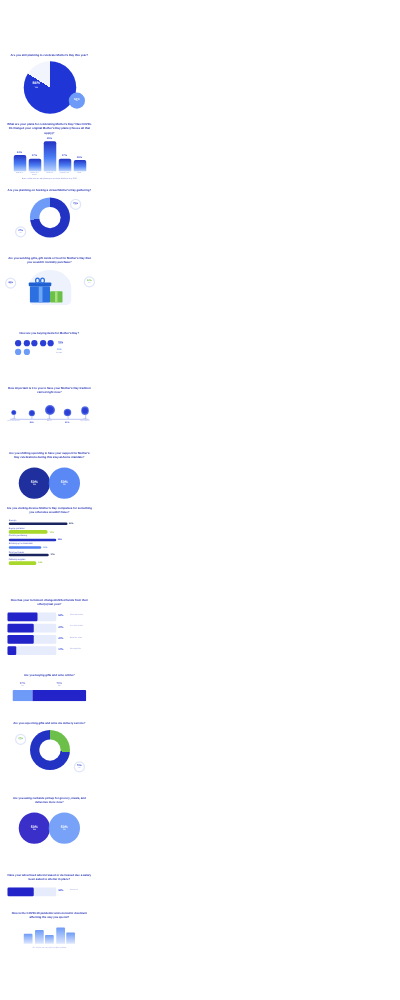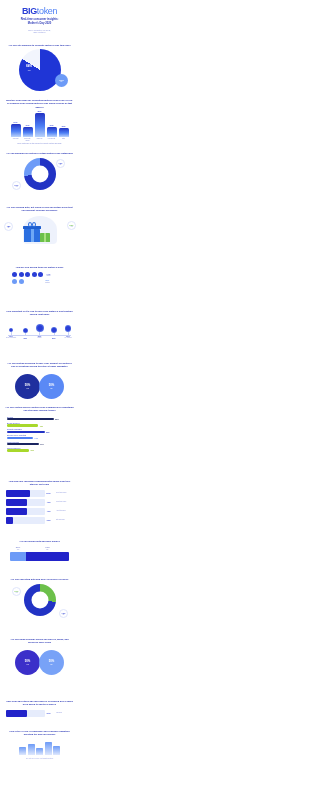--- a/index.html
+++ b/index.html
@@ -145,27 +145,20 @@
   
   .foot { font-size:1.4px; color:#9aa3e0; line-height:1.5; padding:0 6px; }
   .footbars { display:flex; align-items:flex-end; justify-content:center; gap:1.5px; height:14px; }
   .footbars div { width:7px; background:linear-gradient(180deg,#6d9bf7,#dfe8fd); border-radius:0.8px 0.8px 0 0; }
 </style>
 </head>
 <body>
 
 <div class="page">
 
-  <div class="sec" style="top:6px;">
-    <div class="brand"><span>BIG</span><span class="g">token</span></div>
-    <div class="tagline">Real-time consumer insights:</div>
-    <div class="tagline" style="margin-top:0;">Mother's Day 2020</div>
-    <div class="byline">Survey conducted April 27-28,</div>
-    <div class="byline" style="margin-top:0;">2020 | BIGtoken</div>
-  </div>
 
   <div class="sec" style="top:44px;">
     <div class="q">Are you still planning to celebrate Mother's Day this year?</div>
     <div class="hero-wrap">
       <div class="hero-circle"></div>
       <div class="pie-big"></div>
       <div class="pie-lbl-a">
         <span style="font-size:3px;font-weight:700;">84%</span>
         <span>Yes</span>
       </div>

